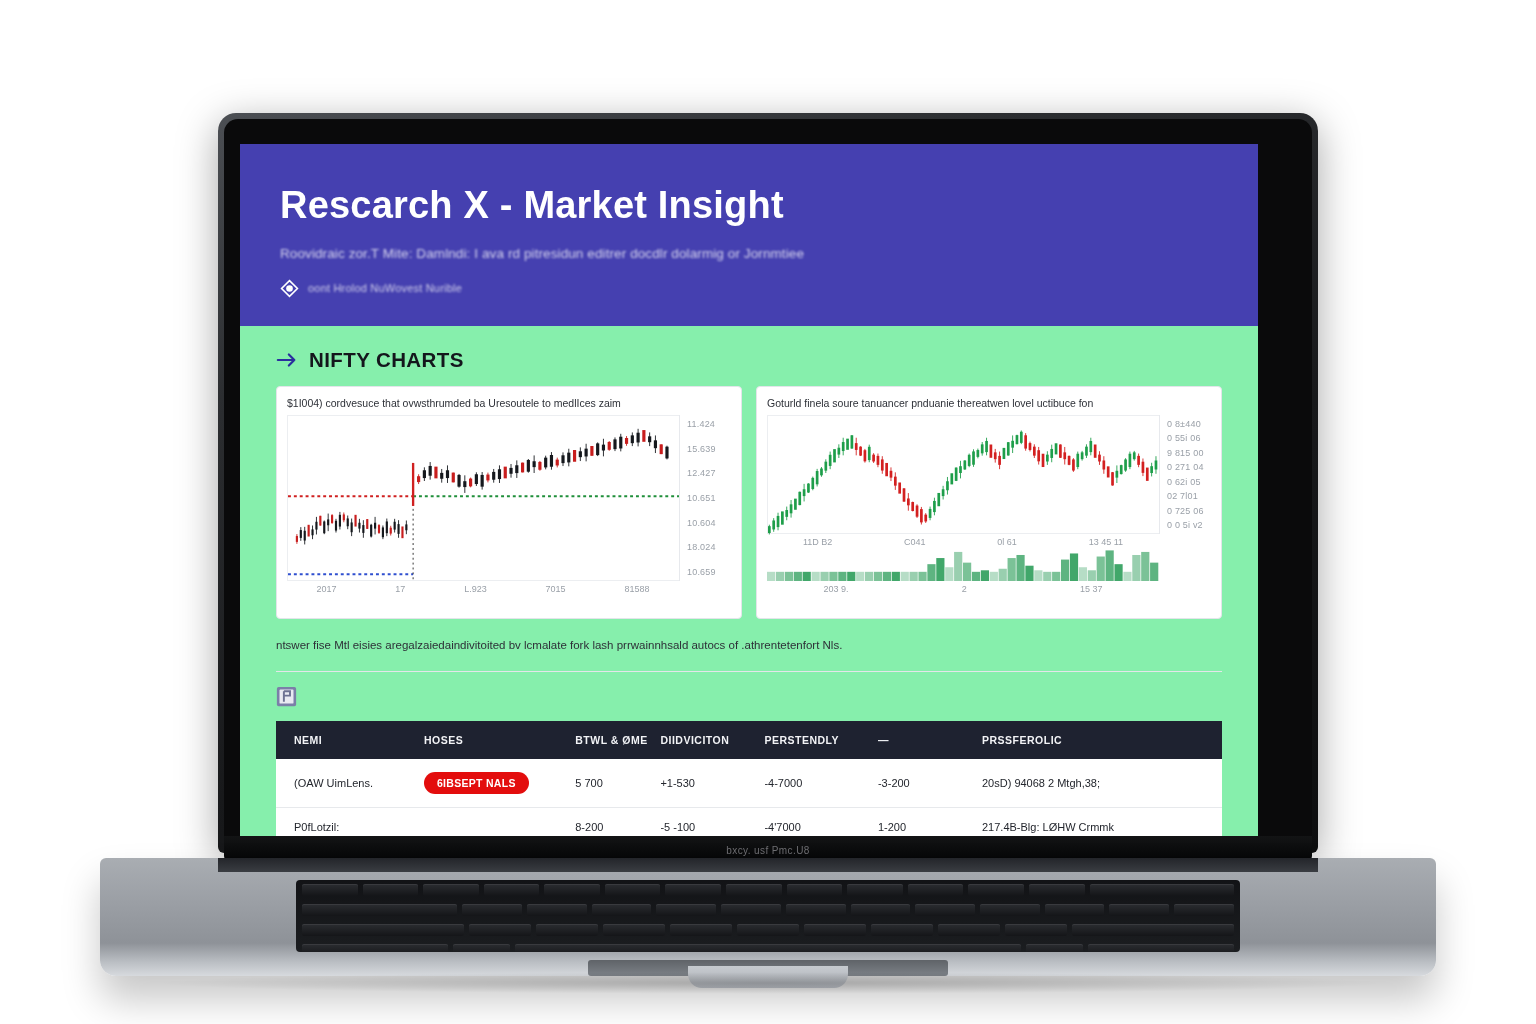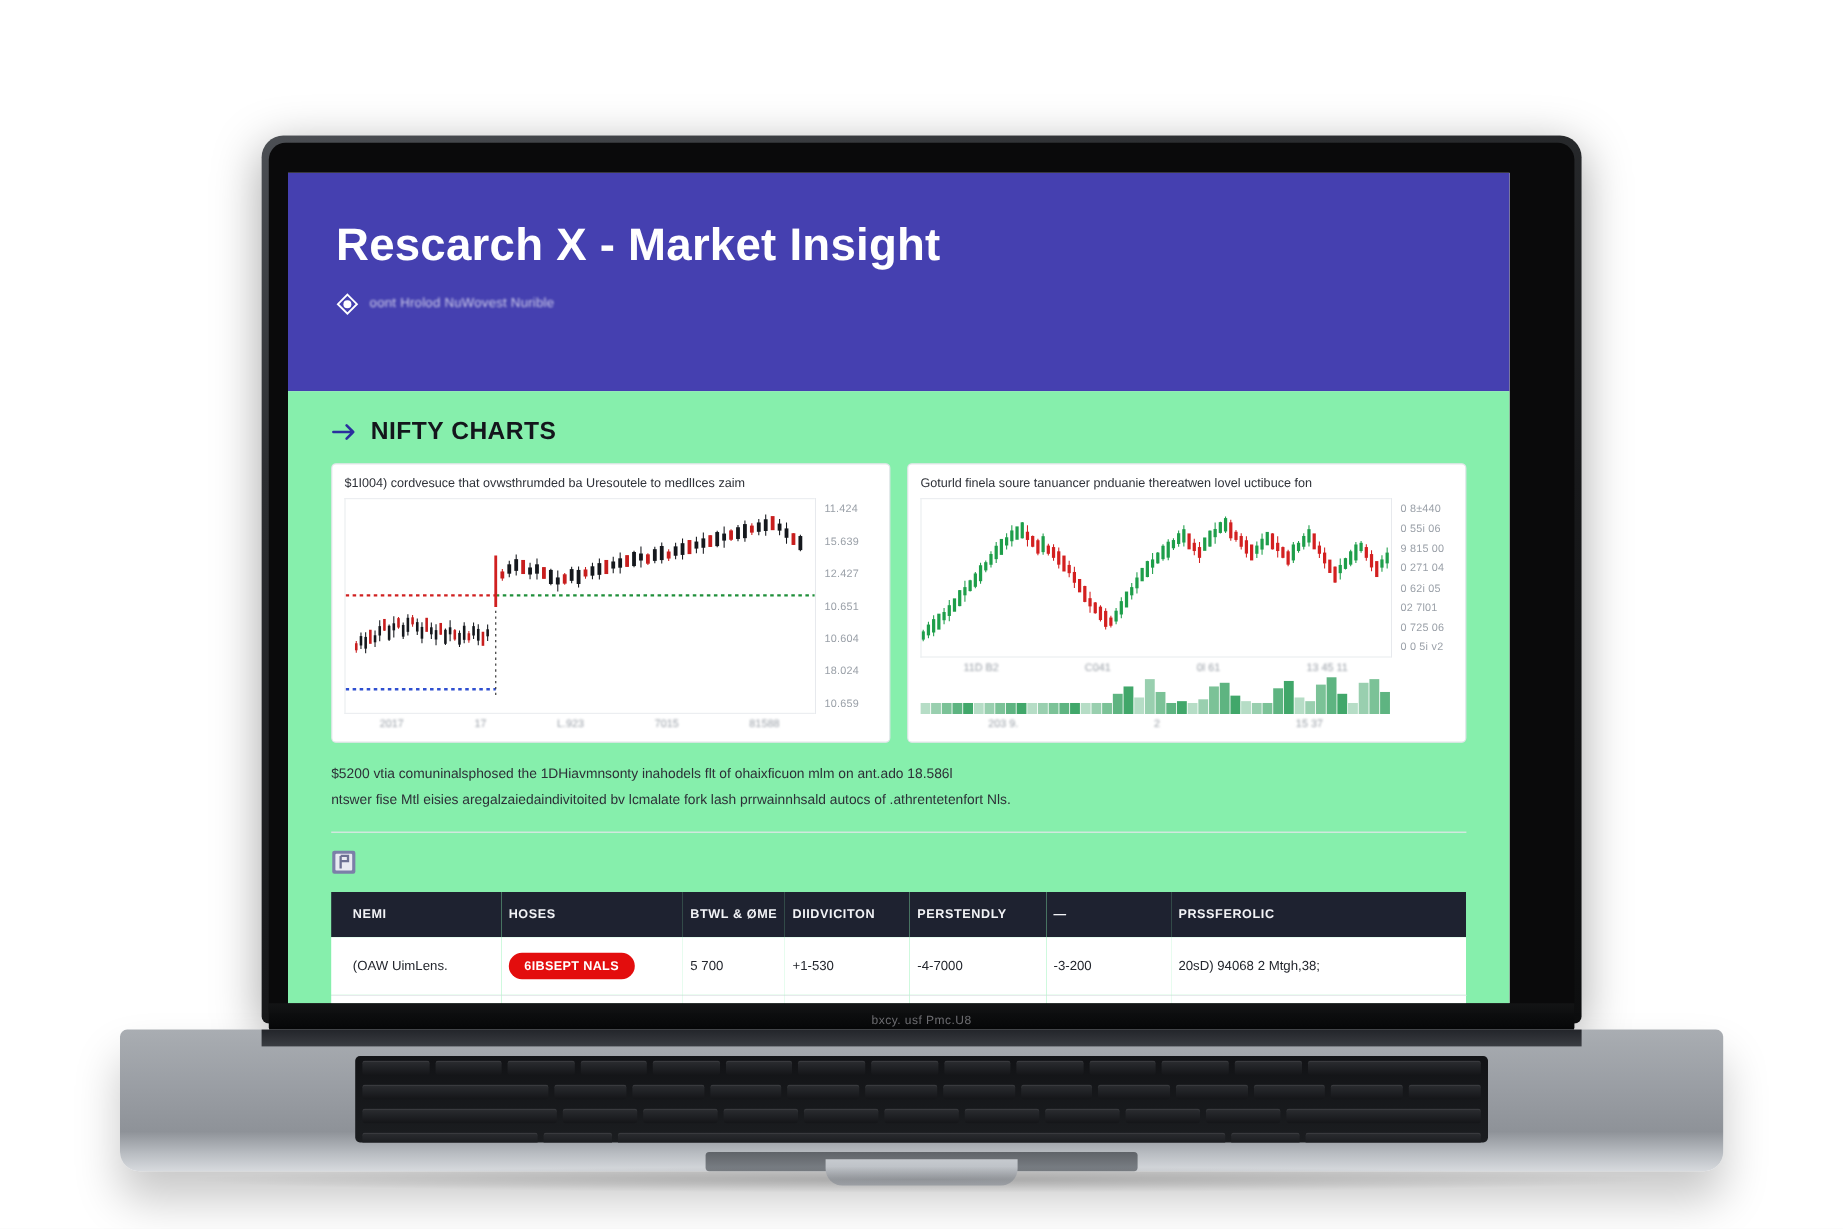--- a/index.html
+++ b/index.html
@@ -117,21 +117,21 @@
   .section-head h2 {
     font-size: 20.5px; font-weight:800; color:#14161c;
     letter-spacing:.4px;
   }
 
   
   .charts-row { display:flex; gap:14px; }
   .chart-card {
     flex:1 1 0; background:#ffffff;
     border:1px solid #e3e5ea; border-radius:4px;
-    padding:10px 8px 10px 10px;
+    padding:10px 8px 24px 10px;
     height: 233px;
     display:flex; flex-direction:column;
   }
   .chart-caption {
     font-size:10.5px; color:#2e3138; margin-bottom:6px;
     white-space:nowrap; overflow:hidden;
     filter: blur(.55px);
   }
   .chart-body { flex:1 1 auto; display:flex; min-height:0; }
   .plot-area {
@@ -202,20 +202,21 @@
 
 <div id="stage">
 
   <div class="laptop-lid"></div>
   <div class="lid-inner"></div>
 
   <div class="screen">
 
     <div class="banner">
       <h1>Rescarch X - Market Insight</h1>
+      <div class="banner-sub">Roovidraic zor.T  Mite: Damlndi: I ava rd pitresidun editrer docdlr dolarmig or Jornmtiee</div>
       <div class="banner-meta">
         <span class="gem-icon">
           <svg viewBox="0 0 24 24" width="19" height="19">
             <path d="M12 2 L22 12 L12 22 L2 12 Z" fill="none" stroke="#ffffff" stroke-width="2"></path>
             <circle cx="12" cy="12" r="4.2" fill="#ffffff"></circle>
           </svg>
         </span>
         <span class="banner-meta-text">oont Hrolod  NuWovest Nurible</span>
       </div>
     </div>
@@ -998,21 +999,20 @@
           </div>
           <div class="xtick-row">
             <span class="xtick">203 9.</span>
             <span class="xtick">2</span>
             <span class="xtick">15 37</span>
           </div>
         </div>
       </div>
 
       <div class="para-block">
-        <div class="para-line">$5200 vtia comuninalsphosed the 1DHiavmnsonty inahodels flt of ohaixficuon mlm on ant.ado 18.586l</div>
         <div class="para-line">ntswer fise Mtl eisies aregalzaiedaindivitoited bv lcmalate fork lash prrwainnhsald autocs of .athrentetenfort Nls.</div>
       </div>
       <div class="divider"></div>
 
       <div class="section-head" style="margin-top:14px;">
         <span class="sq-icon">
           <svg viewBox="0 0 24 24" width="21" height="21">
             <rect x="1" y="1" width="22" height="22" rx="2" fill="#7b7fa8"></rect>
             <rect x="4" y="4" width="16" height="16" rx="1" fill="#e9eaf2"></rect>
             <path d="M9 6 V18 M9 6 H16 V11 H9" fill="none" stroke="#6d7193" stroke-width="2.2"></path>

